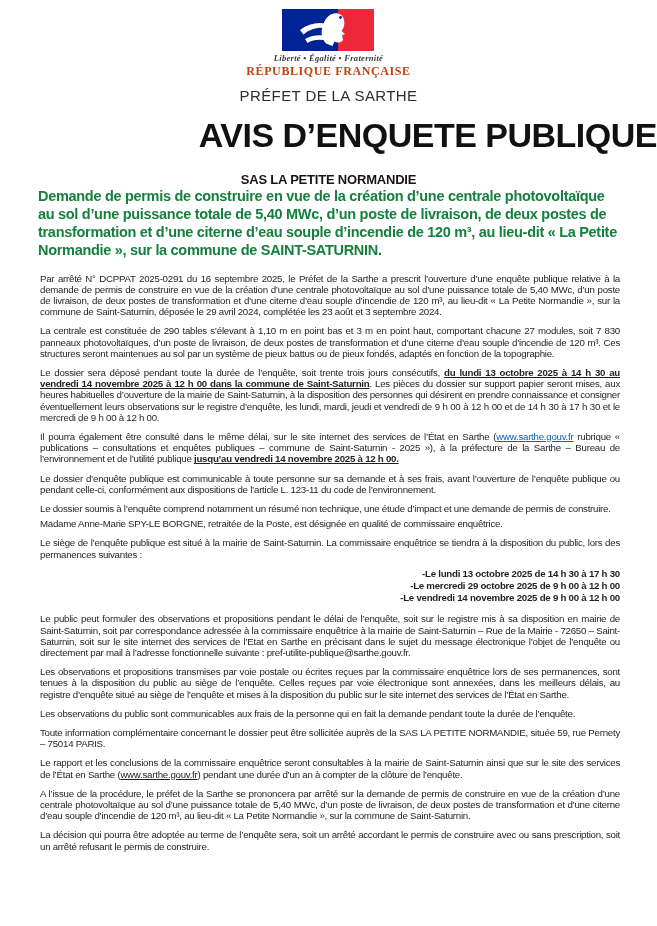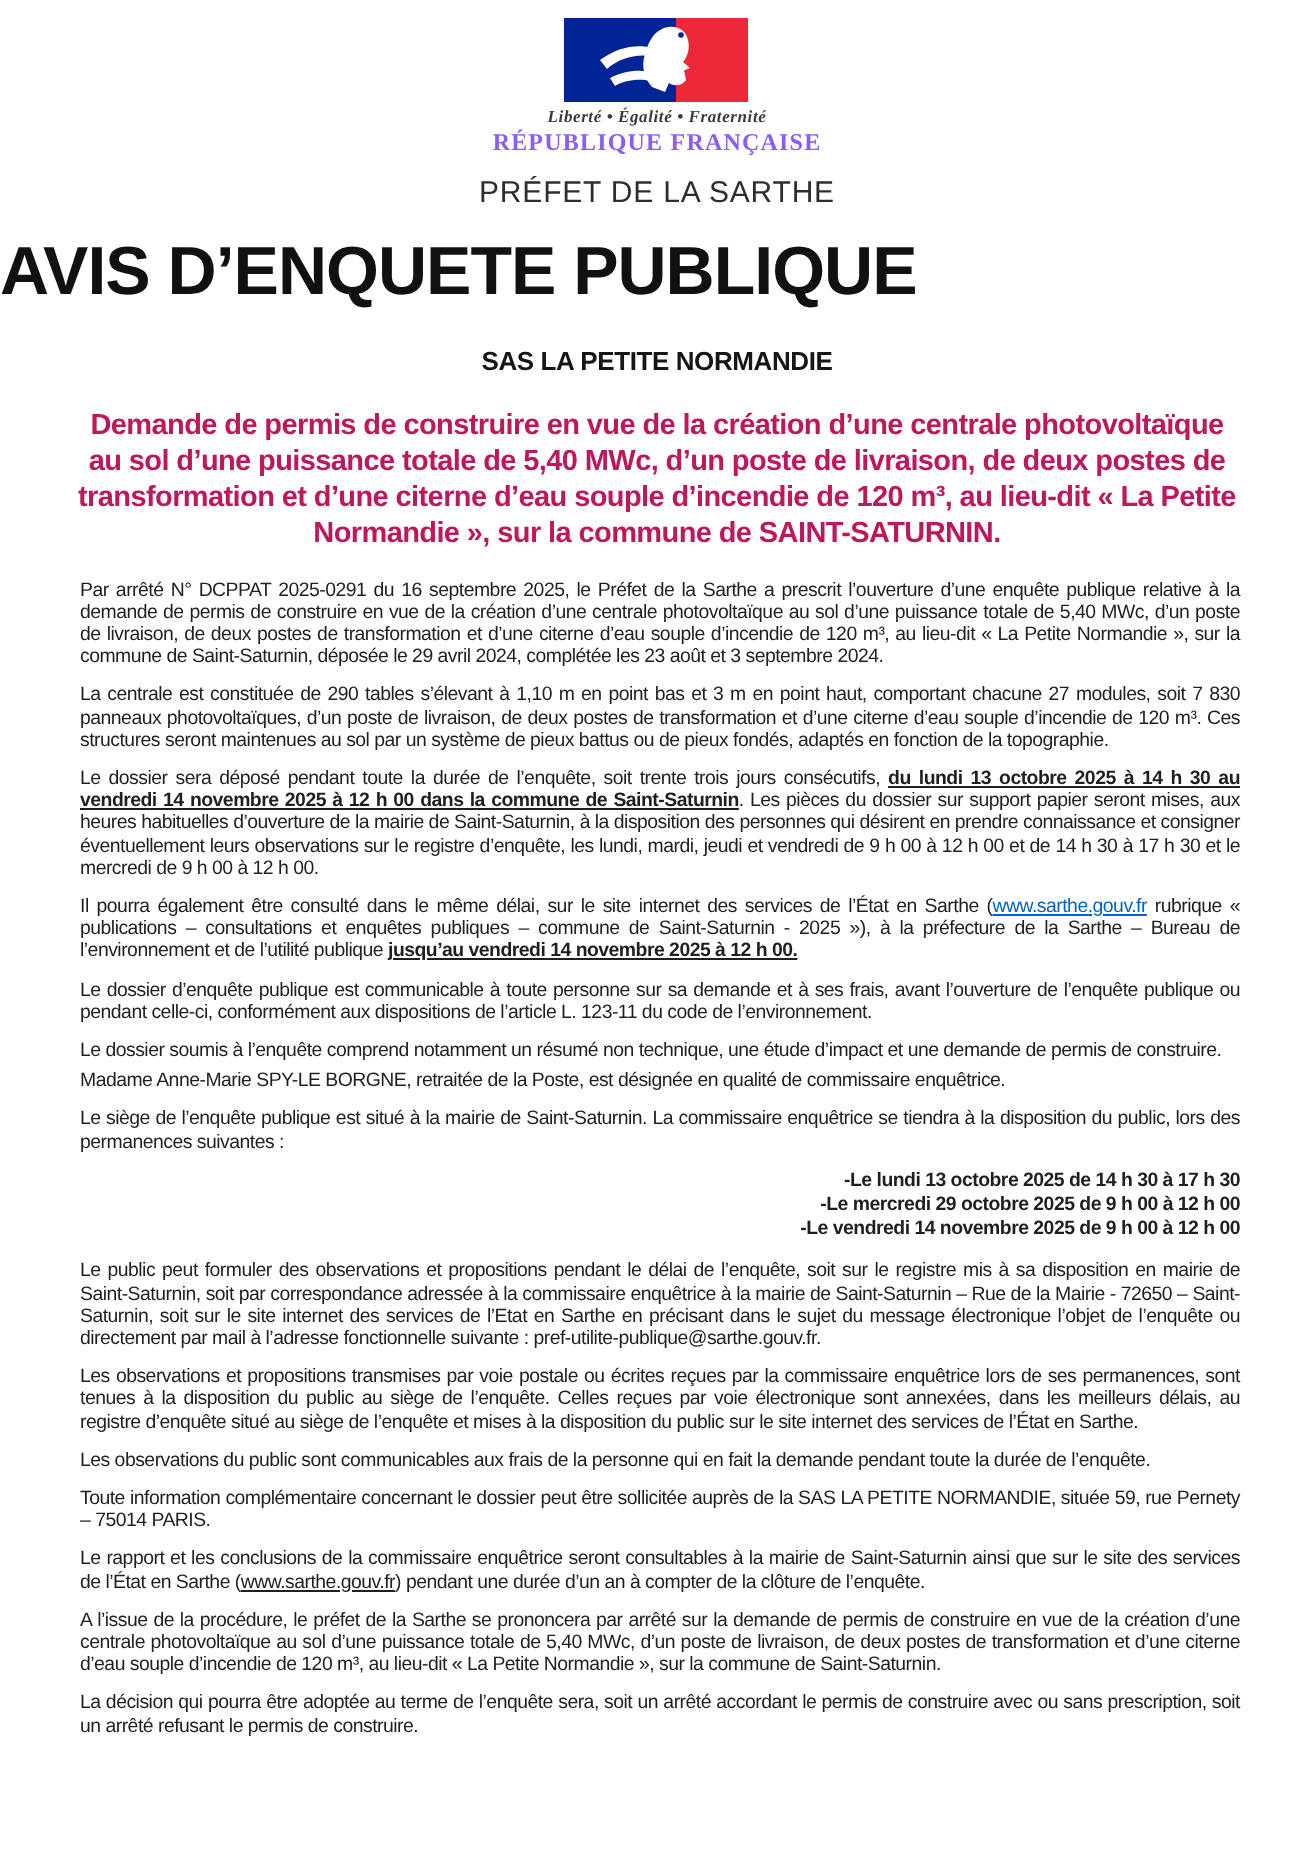--- a/index.html
+++ b/index.html
@@ -19,50 +19,50 @@
   .flag { display:block; margin:0 auto; }
   .motto {
     margin-top:2px;
     font-family:"Liberation Serif", serif;
     font-style:italic; font-weight:bold;
     font-size:8.5px; color:#3a3a3a;
     letter-spacing:0.3px;
   }
   .republic {
     font-family:"Liberation Serif", serif;
-    font-weight:bold; font-size:12px; color:#8b5cf6;
+    font-weight:bold; font-size:12px; color:#c2410c;
     letter-spacing:0.6px;
     margin-top:1px;
   }
   .prefecture {
     margin-top:8px;
     font-size:15px; color:#2e2e2e;
     letter-spacing:0.4px;
   }
   
   .doc-title {
     margin:12px 0 0 0;
-    text-align:left;
+    text-align:right;
     font-size:34px; font-weight:bold;
     letter-spacing:-0.5px;
     color:#111;
   }
   .doc-subtitle {
     margin:17px 0 0 0;
     text-align:center;
     font-size:13px; font-weight:bold;
     color:#161616;
     letter-spacing:-0.2px;
   }
   .intro {
-    margin:16px 38px 0 38px;
-    text-align:center;
+    margin:0 38px 0 38px;
+    text-align:left;
     font-size:14.5px; font-weight:bold;
     line-height:1.25;
-    color:#be185d;
+    color:#15803d;
     letter-spacing:-0.3px;
   }
   
   .body-text {
     margin:13px 37px 17px 40px;
     font-size:9.7px;
     line-height:11.2px;
     letter-spacing:-0.25px;
     text-align:justify;
     color:#1f1f1f;

